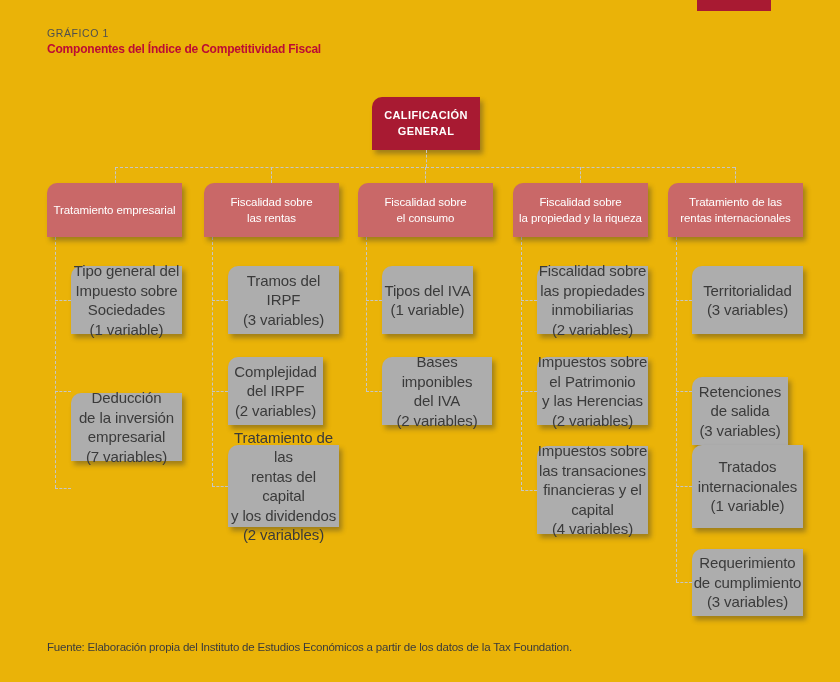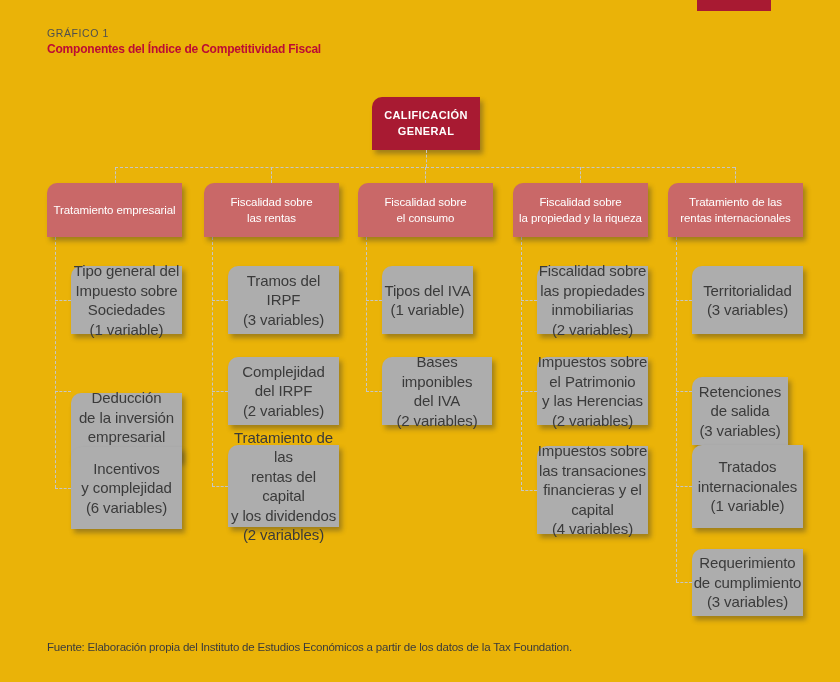--- a/index.html
+++ b/index.html
@@ -82,27 +82,24 @@
 rentas internacionales</div>
 
   <div class="box gray" style="left:71px;top:266px;width:111px;height:68px;">Tipo general del
 Impuesto sobre
 Sociedades
 (1 variable)</div>
   <div class="box gray" style="left:71px;top:357px;width:111px;height:68px;margin-top:36px;">Deducción
 de la inversión
 empresarial
 (7 variables)</div>
-  <div class="box gray" style="left:71px;top:447px;width:111px;height:82px;">Incentivos
-y complejidad
-(6 variables)</div>
 
   <div class="box gray" style="left:228px;top:266px;width:111px;height:68px;">Tramos del IRPF
 (3 variables)</div>
-  <div class="box gray" style="left:228px;top:357px;width:111px;height:68px;">Complejidad
+  <div class="box gray" style="left:228px;top:357px;width:95px;height:68px;">Complejidad
 del IRPF
 (2 variables)</div>
   <div class="box gray" style="left:228px;top:445px;width:111px;height:82px;">Tratamiento de las
 rentas del capital
 y los dividendos
 (2 variables)</div>
 
   <div class="box gray" style="left:382px;top:266px;width:91px;height:68px;">Tipos del IVA
 (1 variable)</div>
   <div class="box gray" style="left:382px;top:357px;width:110px;height:68px;">Bases imponibles

